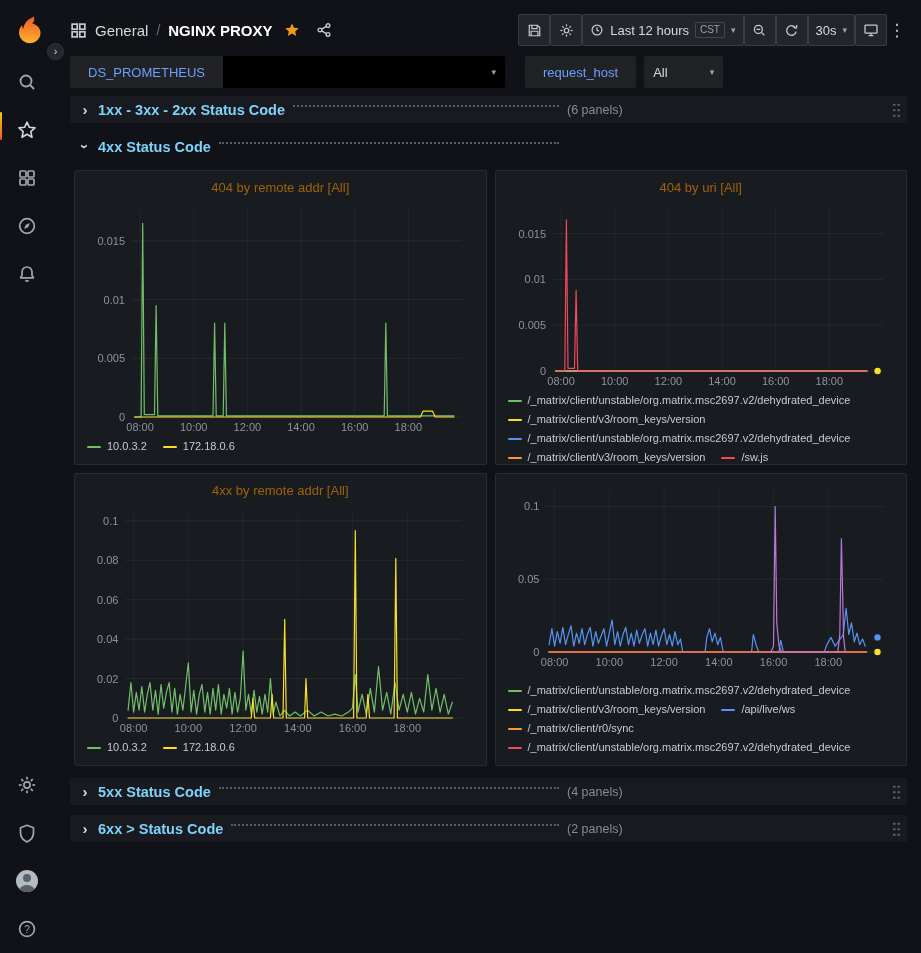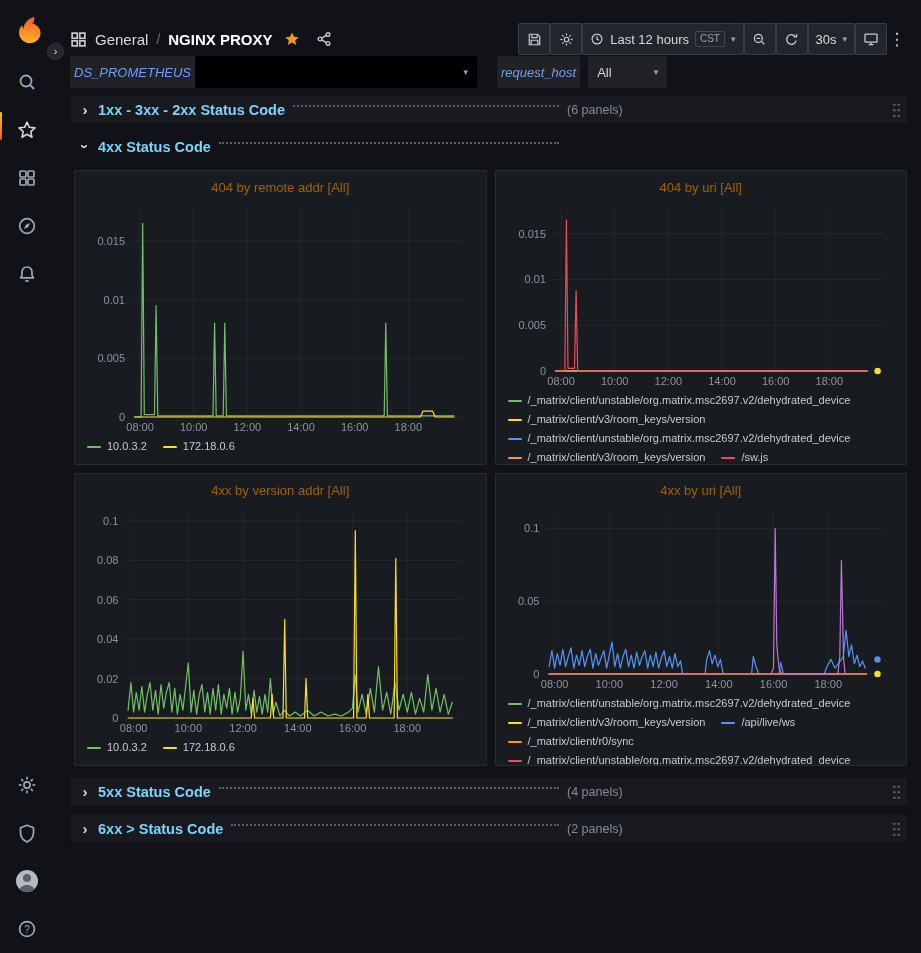--- a/index.html
+++ b/index.html
@@ -29,21 +29,21 @@
   }
   .expand-btn {
     position:absolute; left:47px; top:43px; width:17px; height:17px;
     background:#26272C; border:1px solid #34353A; border-radius:50%;
     color:#d8d9da; font-size:11px; line-height:13px; text-align:center;
     padding:0; cursor:pointer; z-index:9;
   }
 
   
   .topbar {
-    position:absolute; left:54px; right:0; top:13px; height:52px;
+    position:absolute; left:54px; right:0; top:4px; height:52px;
     display:flex; align-items:center; justify-content:space-between;
     padding:0 14px 0 16px; background:#111217;
   }
   .crumbs { display:flex; align-items:center; gap:8px; }
   .crumbs .grid-ic { color:#c7cbd1; display:flex; }
   .crumb-section { font-size:15px; color:#d8d9da; cursor:pointer; }
   .crumb-sep { font-size:14px; color:#6e7076; }
   .crumb-title { font-size:15px; font-weight:600; color:#ffffff; cursor:pointer; }
   .fav-star { margin-left:4px; display:flex; cursor:pointer; }
   .share-ic { margin-left:8px; display:flex; color:#c7cbd1; cursor:pointer; }
@@ -64,22 +64,22 @@
   .kebab-btn { background:none; border:none; color:#c7cbd1; font-size:17px; width:20px; height:32px;
     cursor:pointer; display:flex; align-items:center; justify-content:center; font-family:inherit; }
 
   
   .submenu {
     position:absolute; left:54px; right:0; top:52px; height:40px;
     display:flex; align-items:center; padding:0 16px; gap:20px;
   }
   .var-group { display:flex; align-items:stretch; }
   .var-label {
-    height:32px; display:flex; align-items:center; padding:0 4px;
-    background:#202226; color:#6E9FFF; font-size:13px; border-radius:2px 0 0 2px;font-style:italic;
+    height:32px; display:flex; align-items:center; padding:0 18px;
+    background:#202226; color:#6E9FFF; font-size:13px; border-radius:2px 0 0 2px;
   }
   .var-label.rounded { border-radius:2px; }
   .var-value {
     height:32px; display:flex; align-items:center; justify-content:space-between; gap:10px;
     background:#000000; color:#d8d9da; font-size:13px; padding:0 9px;
     border-radius:0 2px 2px 0; cursor:pointer;
   }
   .var-value.dark { background:#202226; border-radius:2px; margin-left:8px; min-width:48px;gap:42px; }
   .ds-value { width:282px; }
 
@@ -435,21 +435,21 @@
               <span class="swatch" style="background: rgb(255, 152, 48);"></span>
               <span>/_matrix/client/v3/room_keys/version</span>
             </span>
             <span class="legend-item">
               <span class="swatch" style="background: rgb(242, 73, 92);"></span>
               <span>/sw.js</span>
             </span>
           </div>
       </section>
       <section class="panel short">
-        <div class="panel-title">4xx by version addr [All]</div>
+        <div class="panel-title">4xx by remote addr [All]</div>
         <div class="chart"><svg width="387" height="234">
               <line x1="38.4" x2="375" y1="216" y2="216" stroke="rgba(204,204,220,0.08)"></line>
               <text x="31.4" y="220" text-anchor="end">0</text>
               <line x1="38.4" x2="375" y1="176.57142857142856" y2="176.57142857142856" stroke="rgba(204,204,220,0.08)"></line>
               <text x="31.4" y="180.57142857142856" text-anchor="end">0.02</text>
               <line x1="38.4" x2="375" y1="137.14285714285714" y2="137.14285714285714" stroke="rgba(204,204,220,0.08)"></line>
               <text x="31.4" y="141.14285714285714" text-anchor="end">0.04</text>
               <line x1="38.4" x2="375" y1="97.71428571428572" y2="97.71428571428572" stroke="rgba(204,204,220,0.08)"></line>
               <text x="31.4" y="101.71428571428572" text-anchor="end">0.06</text>
               <line x1="38.4" x2="375" y1="58.28571428571428" y2="58.28571428571428" stroke="rgba(204,204,220,0.08)"></line>
@@ -476,21 +476,20 @@
               <span class="swatch" style="background: rgb(115, 191, 105);"></span>
               <span>10.0.3.2</span>
             </span>
             <span class="legend-item">
               <span class="swatch" style="background: rgb(250, 222, 42);"></span>
               <span>172.18.0.6</span>
             </span>
           </div>
       </section>
       <section class="panel short">
-        <div class="panel-title">4xx by uri [All]</div>
         <div class="chart"><svg width="387" height="190">
               <line x1="38.4" x2="375" y1="172" y2="172" stroke="rgba(204,204,220,0.08)"></line>
               <text x="31.4" y="176" text-anchor="end">0</text>
               <line x1="38.4" x2="375" y1="99.23214285714285" y2="99.23214285714285" stroke="rgba(204,204,220,0.08)"></line>
               <text x="31.4" y="103.23214285714285" text-anchor="end">0.05</text>
               <line x1="38.4" x2="375" y1="26.464285714285694" y2="26.464285714285694" stroke="rgba(204,204,220,0.08)"></line>
               <text x="31.4" y="30.464285714285694" text-anchor="end">0.1</text>
               <line x1="46.60975609756097" x2="46.60975609756097" y1="9" y2="172" stroke="rgba(204,204,220,0.06)"></line>
               <text x="46.60975609756097" y="186" text-anchor="middle">08:00</text>
               <line x1="101.34146341463413" x2="101.34146341463413" y1="9" y2="172" stroke="rgba(204,204,220,0.06)"></line>

